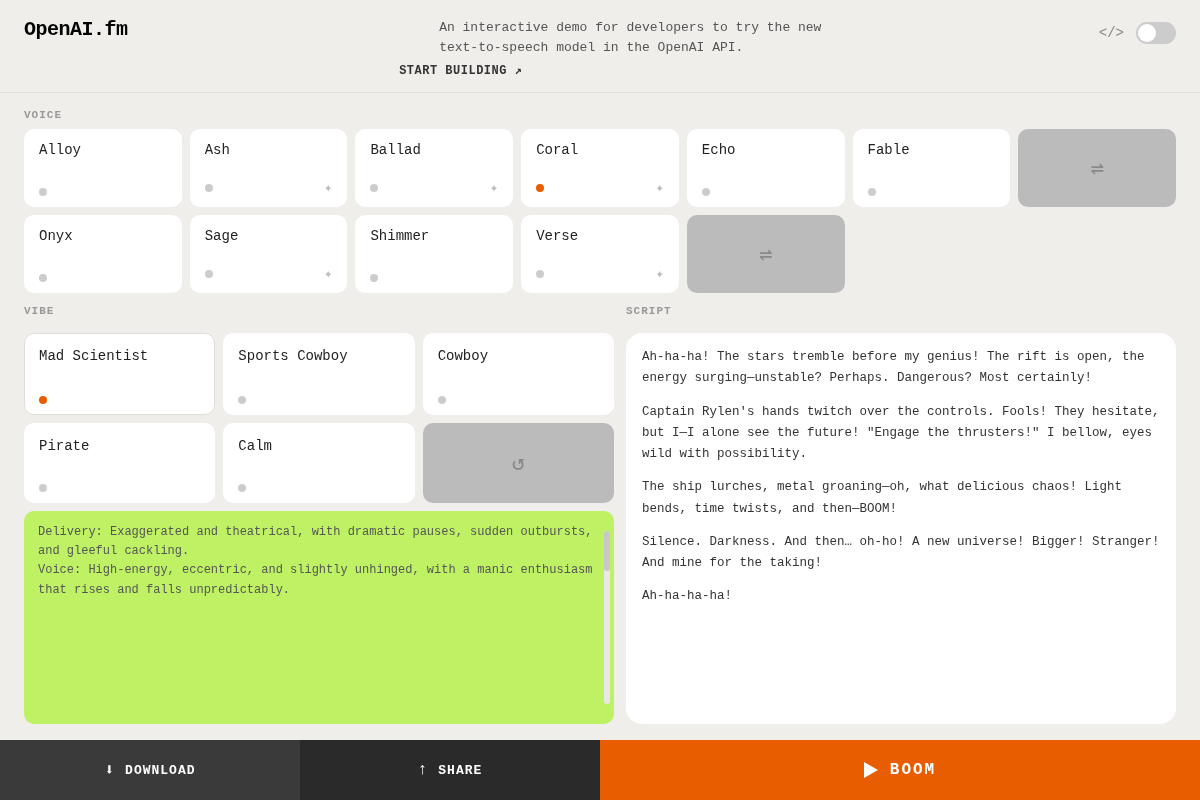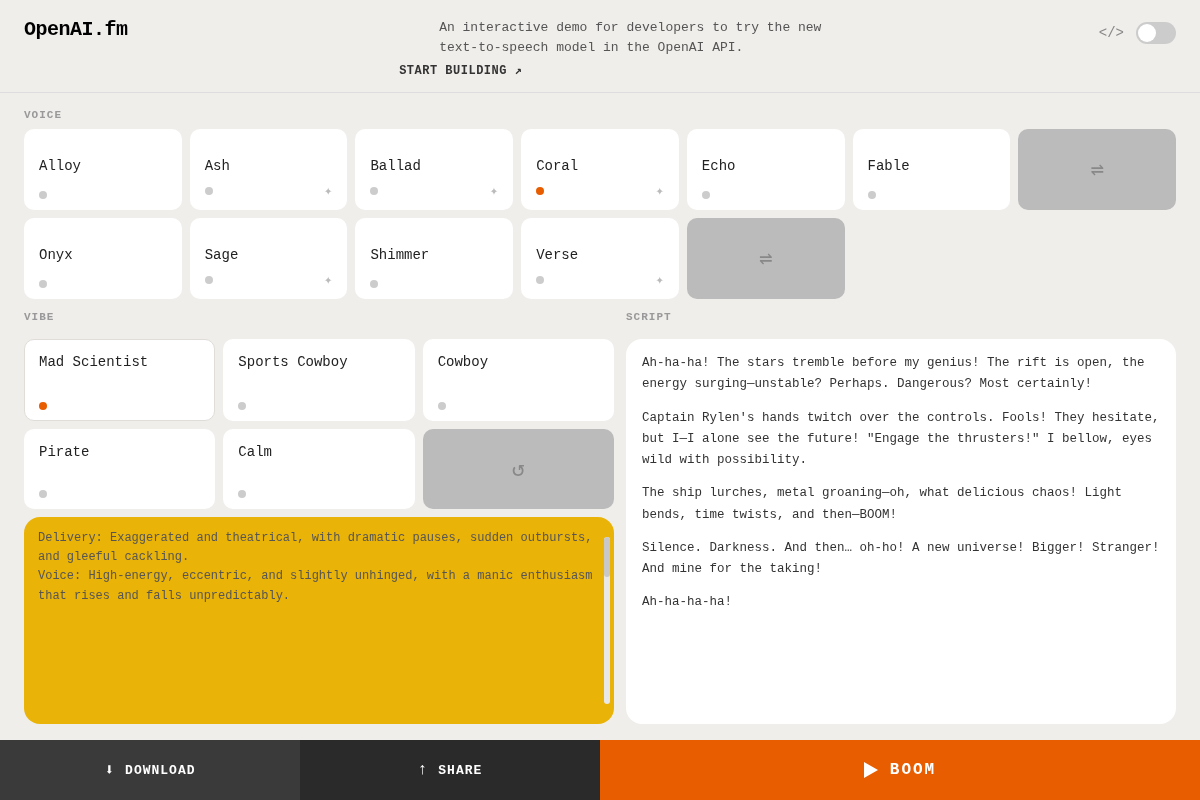--- a/index.html
+++ b/index.html
@@ -100,21 +100,21 @@
 
     .voice-grid {
       display: grid;
       grid-template-columns: repeat(7, 1fr);
       gap: 8px;
     }
 
     .voice-card {
       background: white;
       border-radius: 10px;
-      padding: 28px 14px 10px 14px;
+      padding: 12px 14px 10px 14px;
       cursor: pointer;
       position: relative;
       display: flex;
       flex-direction: column;
       justify-content: space-between;
       min-height: 78px;
       border: 1.5px solid transparent;
     }
     .voice-name {
       font-size: 14px;
@@ -206,22 +206,22 @@
       border-radius: 10px;
       display: flex;
       align-items: center;
       justify-content: center;
       min-height: 80px;
       cursor: pointer;
     }
 
     
     .vibe-desc {
-      background: #eab308;
-      border-radius: 16px;
+      background: #bef264;
+      border-radius: 10px;
       padding: 12px 14px;
       font-size: 12px;
       color: #555;
       line-height: 1.6;
       overflow-y: auto;
       flex: 1;
       position: relative;
     }
 
     

